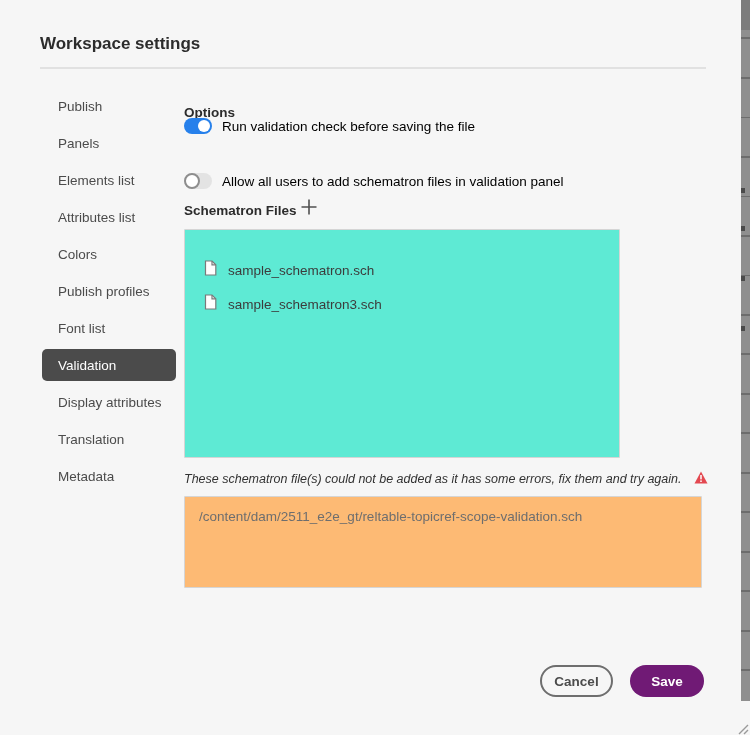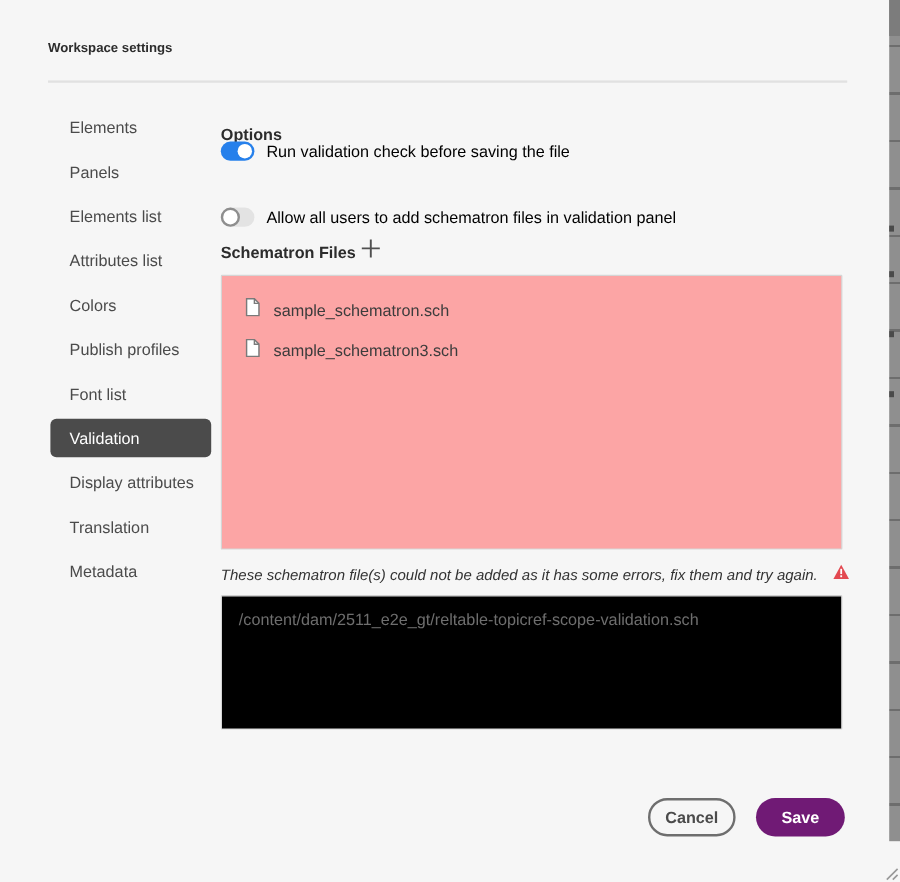--- a/index.html
+++ b/index.html
@@ -6,21 +6,21 @@
   html,body { background:#f6f6f6; }
   .screen {
     position:relative; width:750px; height:735px;
     background:#f6f6f6; overflow:hidden;
     font-family:"Liberation Sans", sans-serif;
     color:#4b4b4b;
   }
   
   .dialog-title {
     position:absolute; left:40px; top:34px;
-    font-size:11px; font-weight:bold; color:#2c2c2c;
+    font-size:17px; font-weight:bold; color:#2c2c2c;
   }
   .title-divider {
     position:absolute; left:40px; top:67px; width:666px; height:2px;
     background:#e1e1e1;
   }
   
   .sidebar { position:absolute; left:42px; top:90px; width:134px; }
   .side-item {
     height:32px; margin-bottom:5px; display:flex; align-items:center;
     padding-left:16px; font-size:13.5px; color:#4b4b4b;
@@ -49,41 +49,41 @@
     position:absolute; left:0; top:0; width:16px; height:16px;
     border-radius:50%; background:#ffffff; border:2px solid #8e8e8e;
   }
   .toggle-label { margin-left:10px; font-size:13.5px; color:#000000; white-space:nowrap; }
   .add-btn {
     position:absolute; left:299px; top:199px; width:20px; height:20px;
     display:flex; align-items:center; justify-content:center; cursor:pointer;
   }
   
   .files-box {
-    position:absolute; left:184px; top:229px; width:518px; height:229px;
-    background:#fca5a5; border:1px solid #d5d5d5; border-radius:1px;
-    padding-top:7px;
+    position:absolute; left:184px; top:229px; width:436px; height:229px;
+    background:#5eead4; border:1px solid #d5d5d5; border-radius:1px;
+    padding-top:19px;
   }
   .file-row {
     display:flex; align-items:center; height:26px; margin-top:8px;
     padding-left:19px; cursor:default;
   }
   .file-name { margin-left:11px; font-size:13.5px; color:#3c3c3c; }
   
   .error-row {
     position:absolute; left:184px; top:470px; width:524px;
     display:flex; align-items:center; justify-content:space-between;
   }
   .error-text {
     font-style:italic; font-size:12.5px; color:#323232; white-space:nowrap;
   }
   
   .failed-box {
-    position:absolute; left:184px; top:496px; width:518px; height:112px;
-    background:#000000; border:1px solid #d5d5d5; border-radius:1px;
+    position:absolute; left:184px; top:496px; width:518px; height:92px;
+    background:#fdba74; border:1px solid #d5d5d5; border-radius:1px;
     padding:12px 0 0 14px;
   }
   .failed-path { font-size:13.5px; color:#6e6e6e; }
   
   .btn {
     position:absolute; top:665px; height:32px; border-radius:16px;
     display:flex; align-items:center; justify-content:center;
     font-size:13.5px; font-weight:bold; cursor:pointer;
   }
   .btn-cancel {
@@ -105,21 +105,21 @@
 </style>
 </head>
 <body>
 
 <div class="screen">
 
   <div class="dialog-title">Workspace settings</div>
   <div class="title-divider"></div>
 
   <div class="sidebar">
-    <div class="side-item">Elements</div>
+    <div class="side-item">Publish</div>
     <div class="side-item">Panels</div>
     <div class="side-item">Elements list</div>
     <div class="side-item">Attributes list</div>
     <div class="side-item">Colors</div>
     <div class="side-item">Publish profiles</div>
     <div class="side-item">Font list</div>
     <div class="side-item selected">Validation</div>
     <div class="side-item">Display attributes</div>
     <div class="side-item">Translation</div>
     <div class="side-item">Metadata</div>

